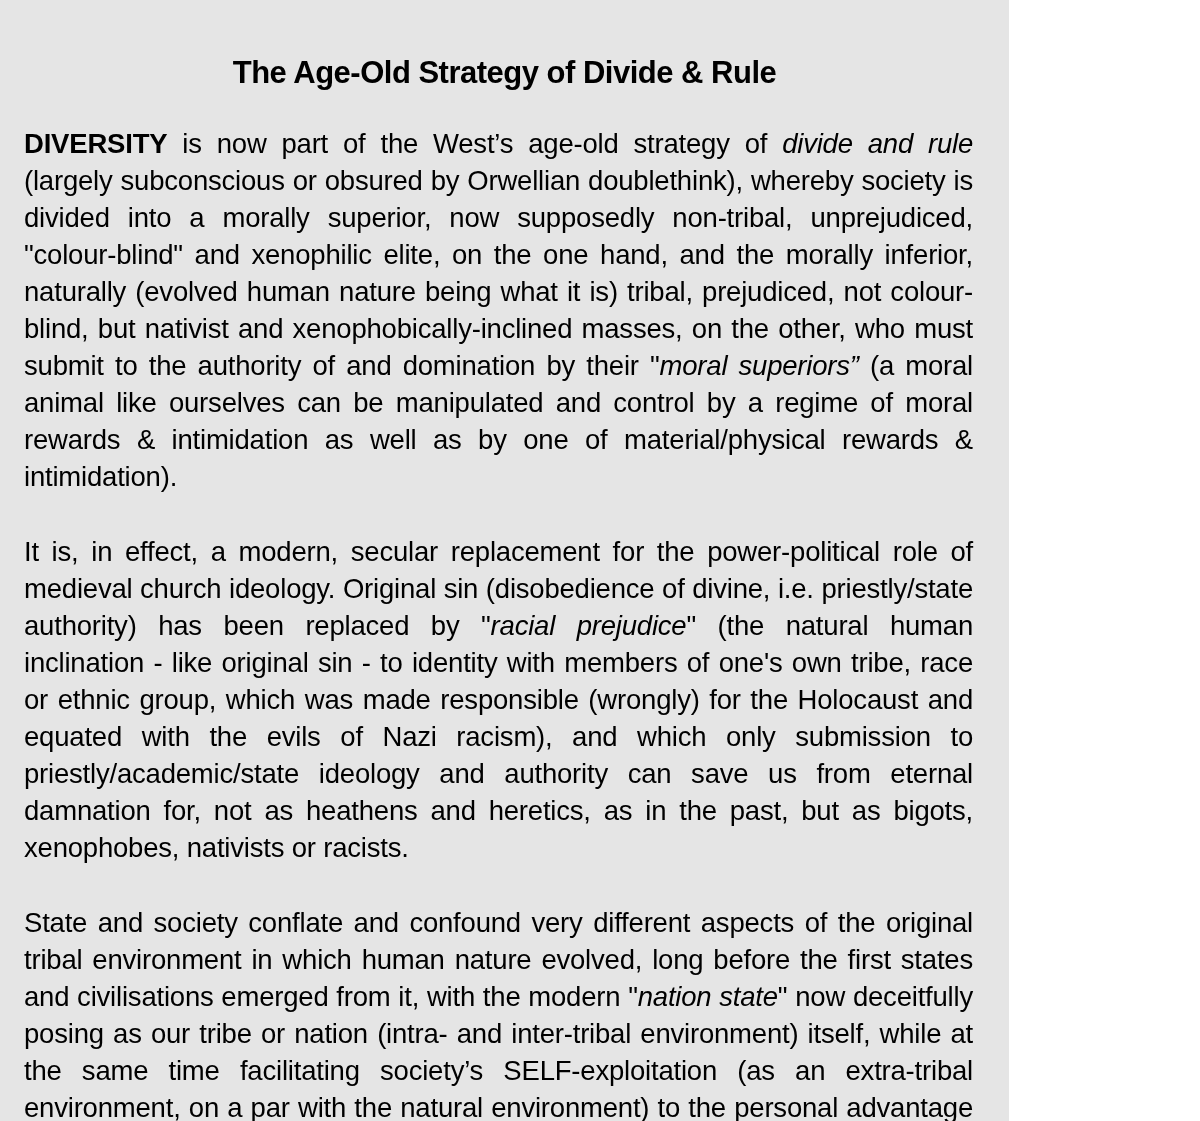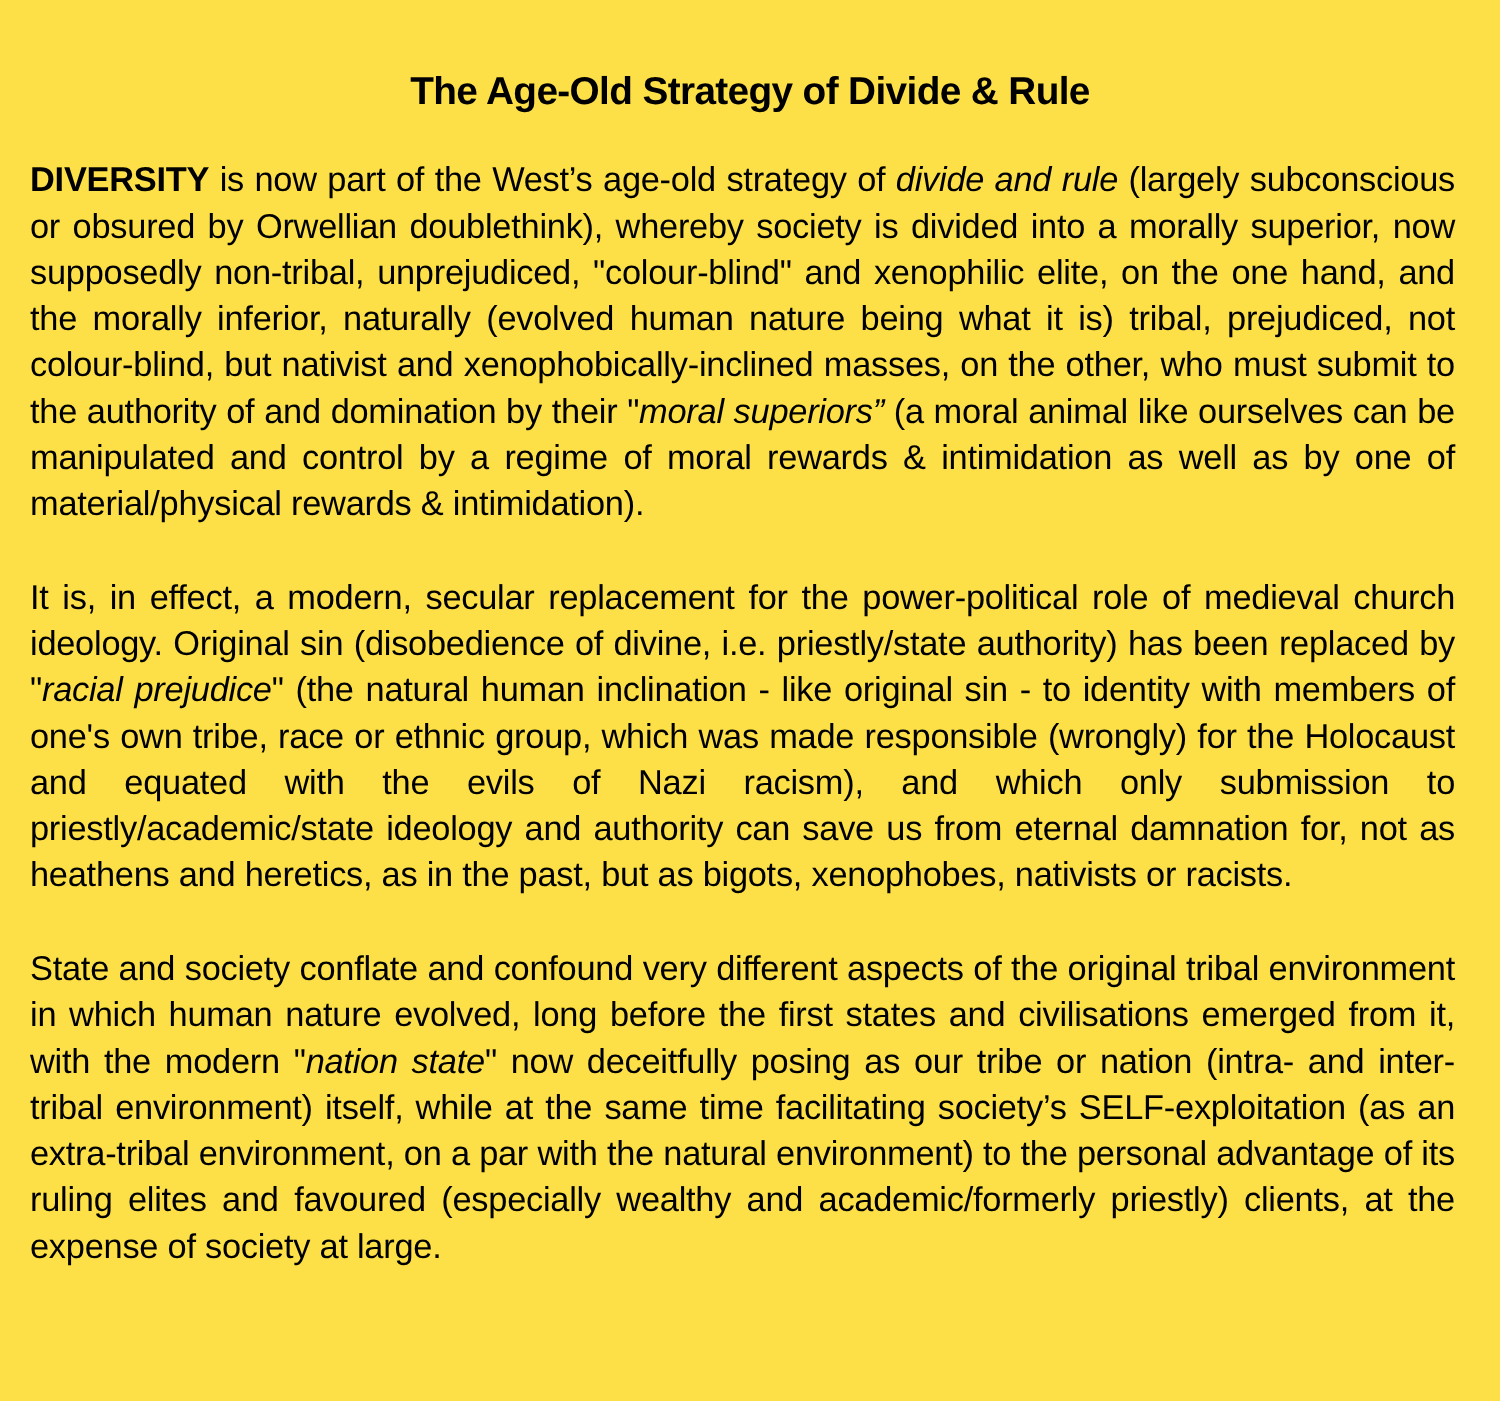--- a/index.html
+++ b/index.html
@@ -9,24 +9,24 @@
   }
   body {
     width: 1200px;
     height: 1121px;
     overflow: hidden;
     font-family: "Liberation Sans", sans-serif;
     color: #000000;
   }
   .page {
     box-sizing: border-box;
-    width: 1200px;
+    width: 1009px;
     height: 1121px;
     padding: 54px 24px 0 24px;
-    background: #fde047;
+    background: #e5e5e5;
   }
   .doc-title {
     font-size: 31px;
     line-height: 38px;
     font-weight: bold;
     text-align: center;
     margin: 0 0 33px 0;
     letter-spacing: -0.5px;
   }
   .doc-paragraph {

